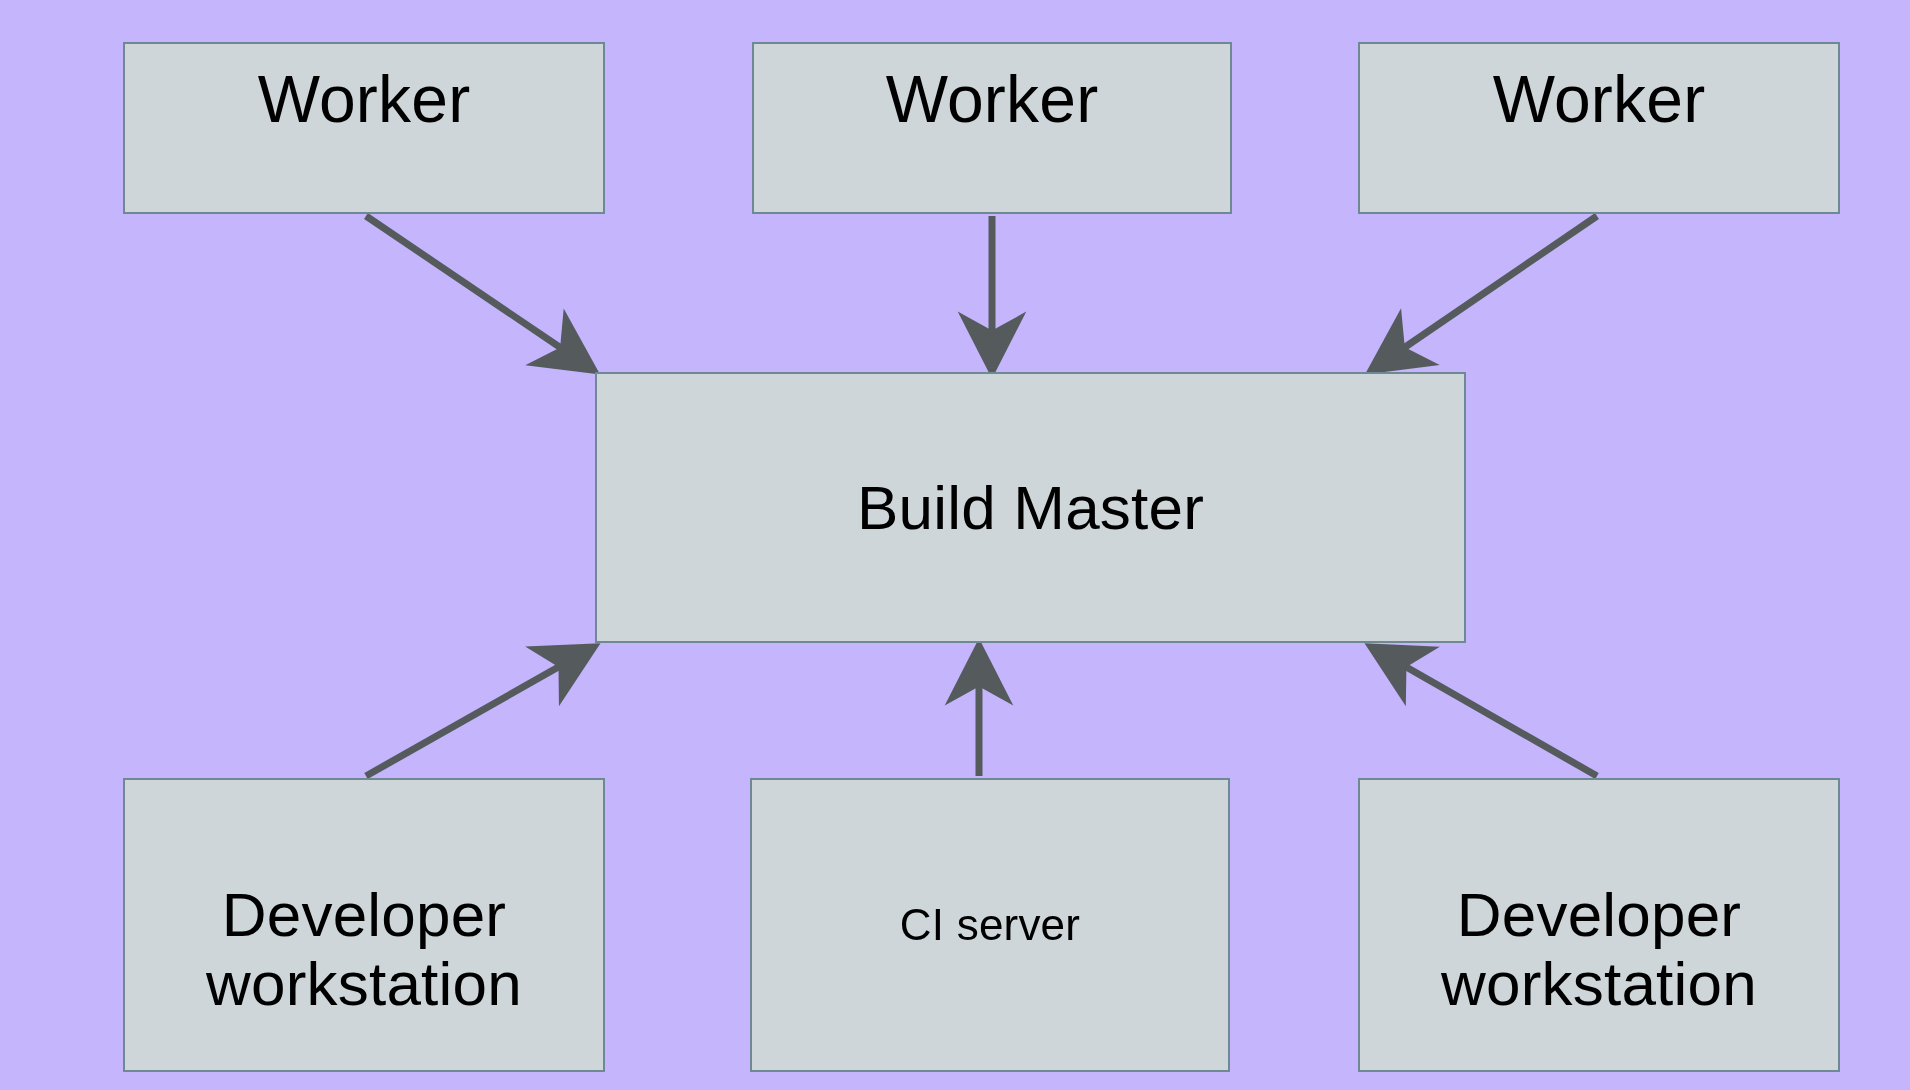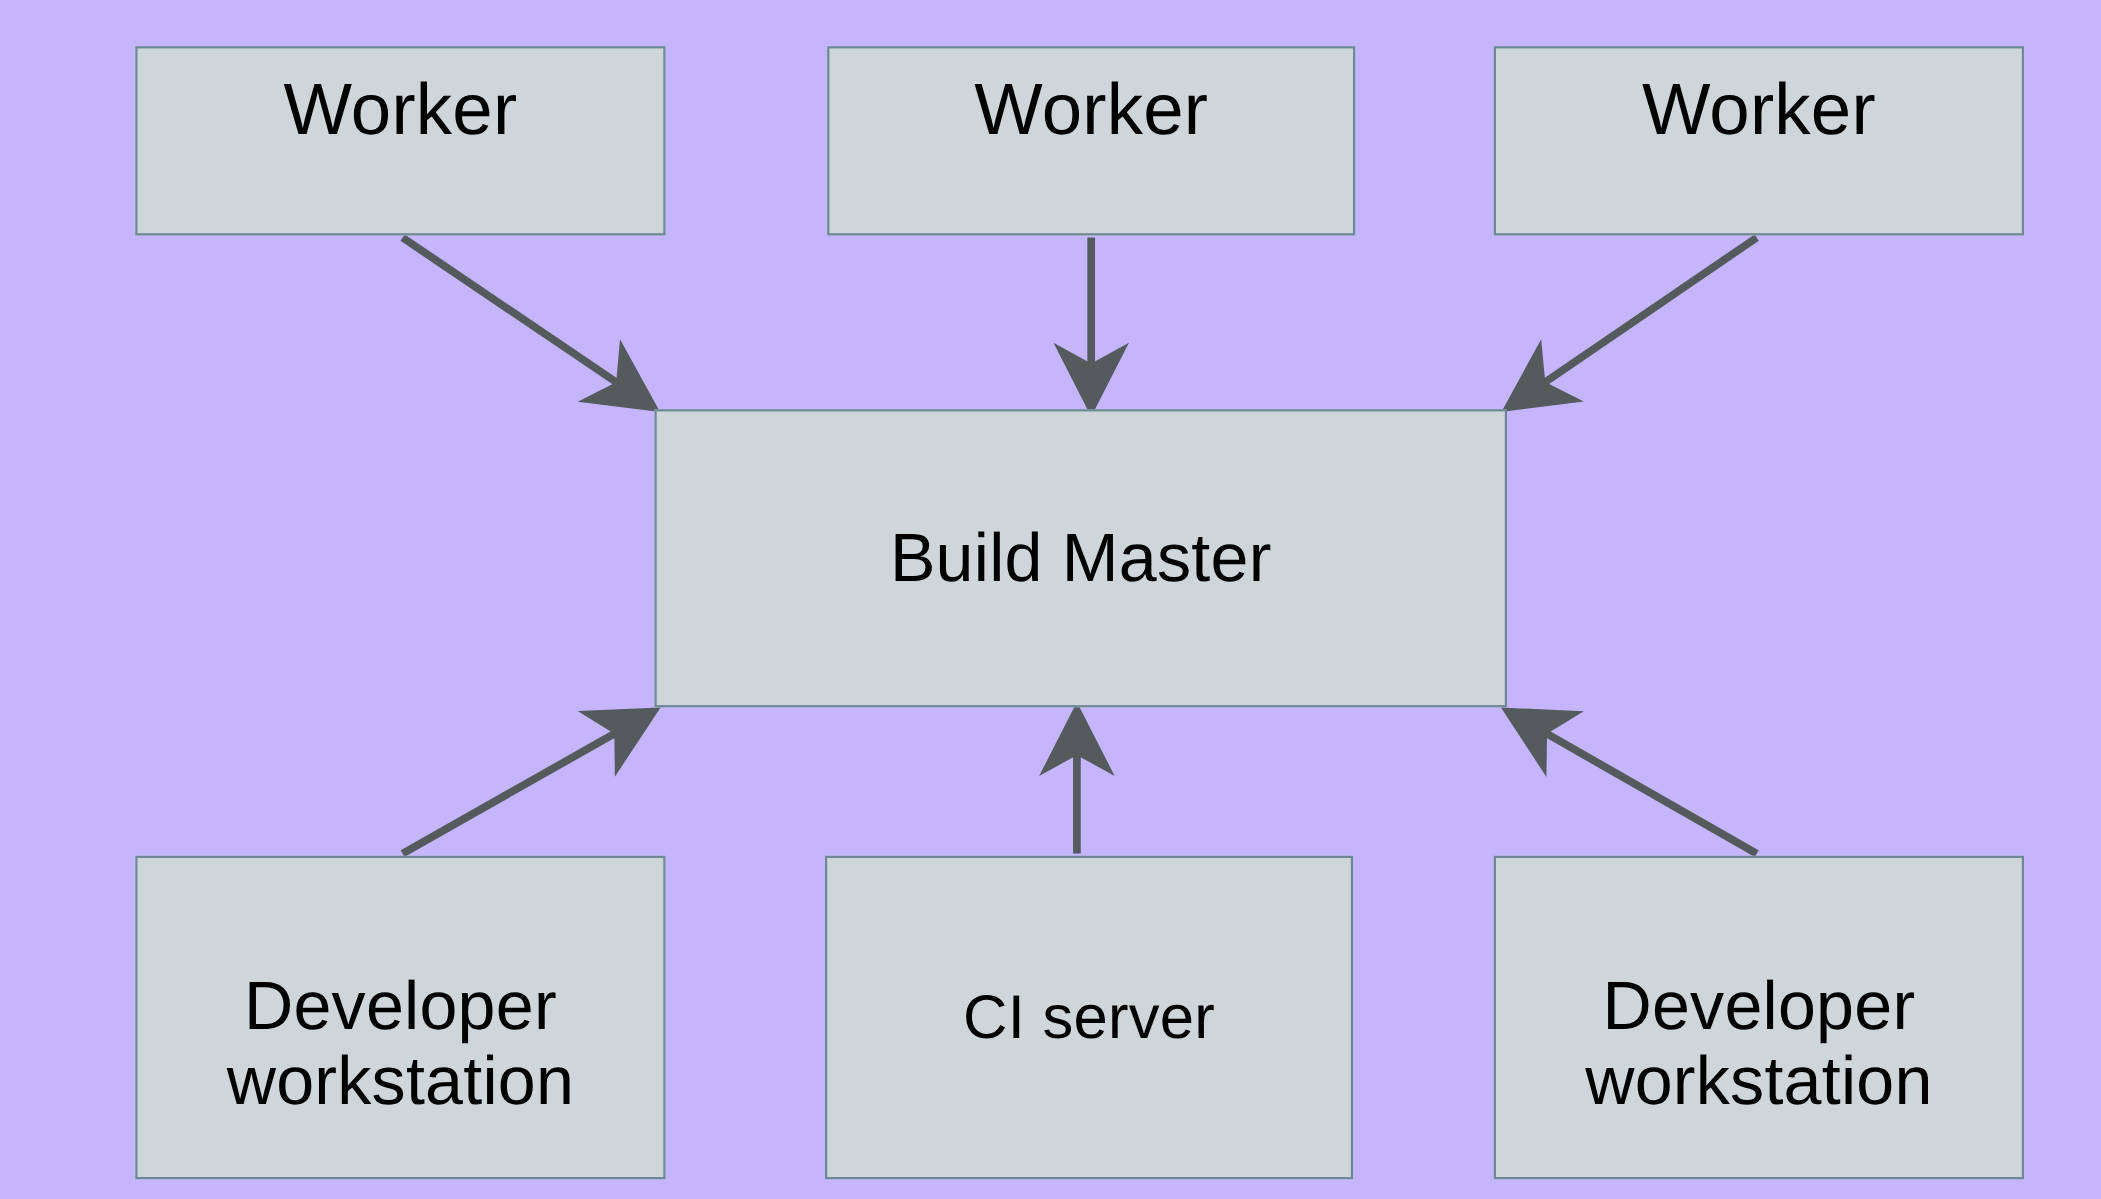--- a/index.html
+++ b/index.html
@@ -40,35 +40,35 @@
     color: #000000;
     font-weight: 400;
     line-height: 1.12;
     letter-spacing: 0.2px;
     white-space: pre-line;
   }
   
   #node-worker-1      { left: 123px;  top: 42px;  width: 482px; height: 172px; }
   #node-worker-2      { left: 752px;  top: 42px;  width: 480px; height: 172px; }
   #node-worker-3      { left: 1358px; top: 42px;  width: 482px; height: 172px; }
-  #node-build-master  { left: 595px;  top: 372px; width: 775px; height: 271px; }
+  #node-build-master  { left: 595px;  top: 372px; width: 871px; height: 271px; }
   #node-dev-left      { left: 123px;  top: 778px; width: 482px; height: 294px; }
   #node-ci-server     { left: 750px;  top: 778px; width: 480px; height: 294px; }
   #node-dev-right     { left: 1358px; top: 778px; width: 482px; height: 294px; }
 
   #node-worker-1 .node-label,
   #node-worker-2 .node-label,
   #node-worker-3 .node-label { font-size: 66px; margin-bottom: 56px; }
 
   #node-build-master .node-label { font-size: 62px; }
 
   #node-dev-left .node-label,
   #node-dev-right .node-label { font-size: 62px; margin-top: 48px; }
 
-  #node-ci-server .node-label { font-size: 56px; }
+  #node-ci-server .node-label { font-size: 44px; }
 </style>
 </head>
 <body>
 
 <div id="canvas">
 
   <svg id="edges" viewBox="0 0 1910 1090" width="1910" height="1090" xmlns="http://www.w3.org/2000/svg">
     <defs>
       <marker id="arrowhead" markerWidth="11" markerHeight="11" refX="8.6" refY="5.5" orient="auto" markerUnits="strokeWidth">
         <path d="M 0.4,0.6 L 10,5.5 L 0.4,10.4 L 3.1,5.5 Z" fill="#555b5c"></path>

